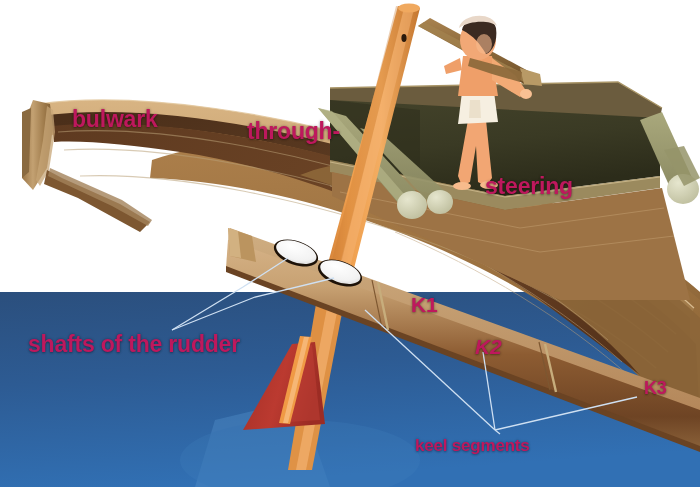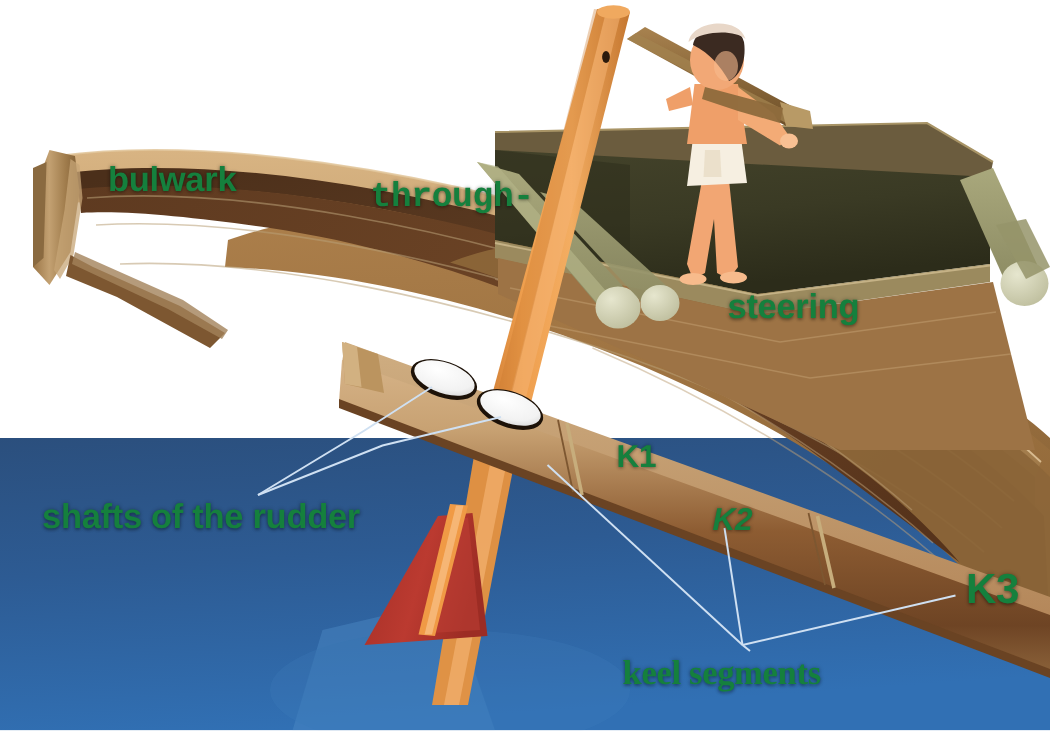--- a/index.html
+++ b/index.html
@@ -19,37 +19,37 @@
     background: #ffffff;
   }
   #scene {
     position: absolute;
     left: 0; top: 0;
     width: 700px;
     height: 487px;
   }
   .lbl {
     position: absolute;
-    color: #15803d;
+    color: #be185d;
     font-family: "Liberation Sans", sans-serif;
     font-weight: 600;
     line-height: 1.02;
     white-space: pre;
     letter-spacing: -0.2px;
     text-shadow: 0 0 3px rgba(0,0,0,0.32), 0 1px 2px rgba(0,0,0,0.25);
     pointer-events: auto;
   }
   .lbl-bulwark      { left: 72px;  top: 108px; font-size: 23px; }
-  .lbl-through      { left: 247px; top: 120px; font-size: 23px; font-family: Liberation Mono, monospace; }
-  .lbl-steering     { left: 485px; top: 175px; font-size: 23px; margin-top: 18px; }
+  .lbl-through      { left: 247px; top: 120px; font-size: 23px; }
+  .lbl-steering     { left: 485px; top: 175px; font-size: 23px; }
   .lbl-shafts       { left: 28px;  top: 333px; font-size: 23px; text-align: right; }
-  .lbl-keel         { left: 415px; top: 437px; font-size: 23px; font-family: Liberation Serif, serif; }
+  .lbl-keel         { left: 415px; top: 437px; font-size: 17px; }
   .lbl-k1           { left: 363px; top: 294px; font-size: 21px; padding-left: 48px; }
   .lbl-k2           { left: 475px; top: 336px; font-size: 21px; font-style: italic; }
-  .lbl-k3           { left: 632px; top: 379px; font-size: 28px; padding-left: 12px; }
+  .lbl-k3           { left: 632px; top: 379px; font-size: 18px; padding-left: 12px; }
 </style>
 </head>
 <body>
 
 <div id="stage">
 
   <svg id="scene" viewBox="0 0 700 487" preserveAspectRatio="none">
     <defs>
       <linearGradient id="waterGrad" x1="0" y1="0" x2="0.25" y2="1">
         <stop offset="0%" stop-color="#2b4f7d"></stop>

